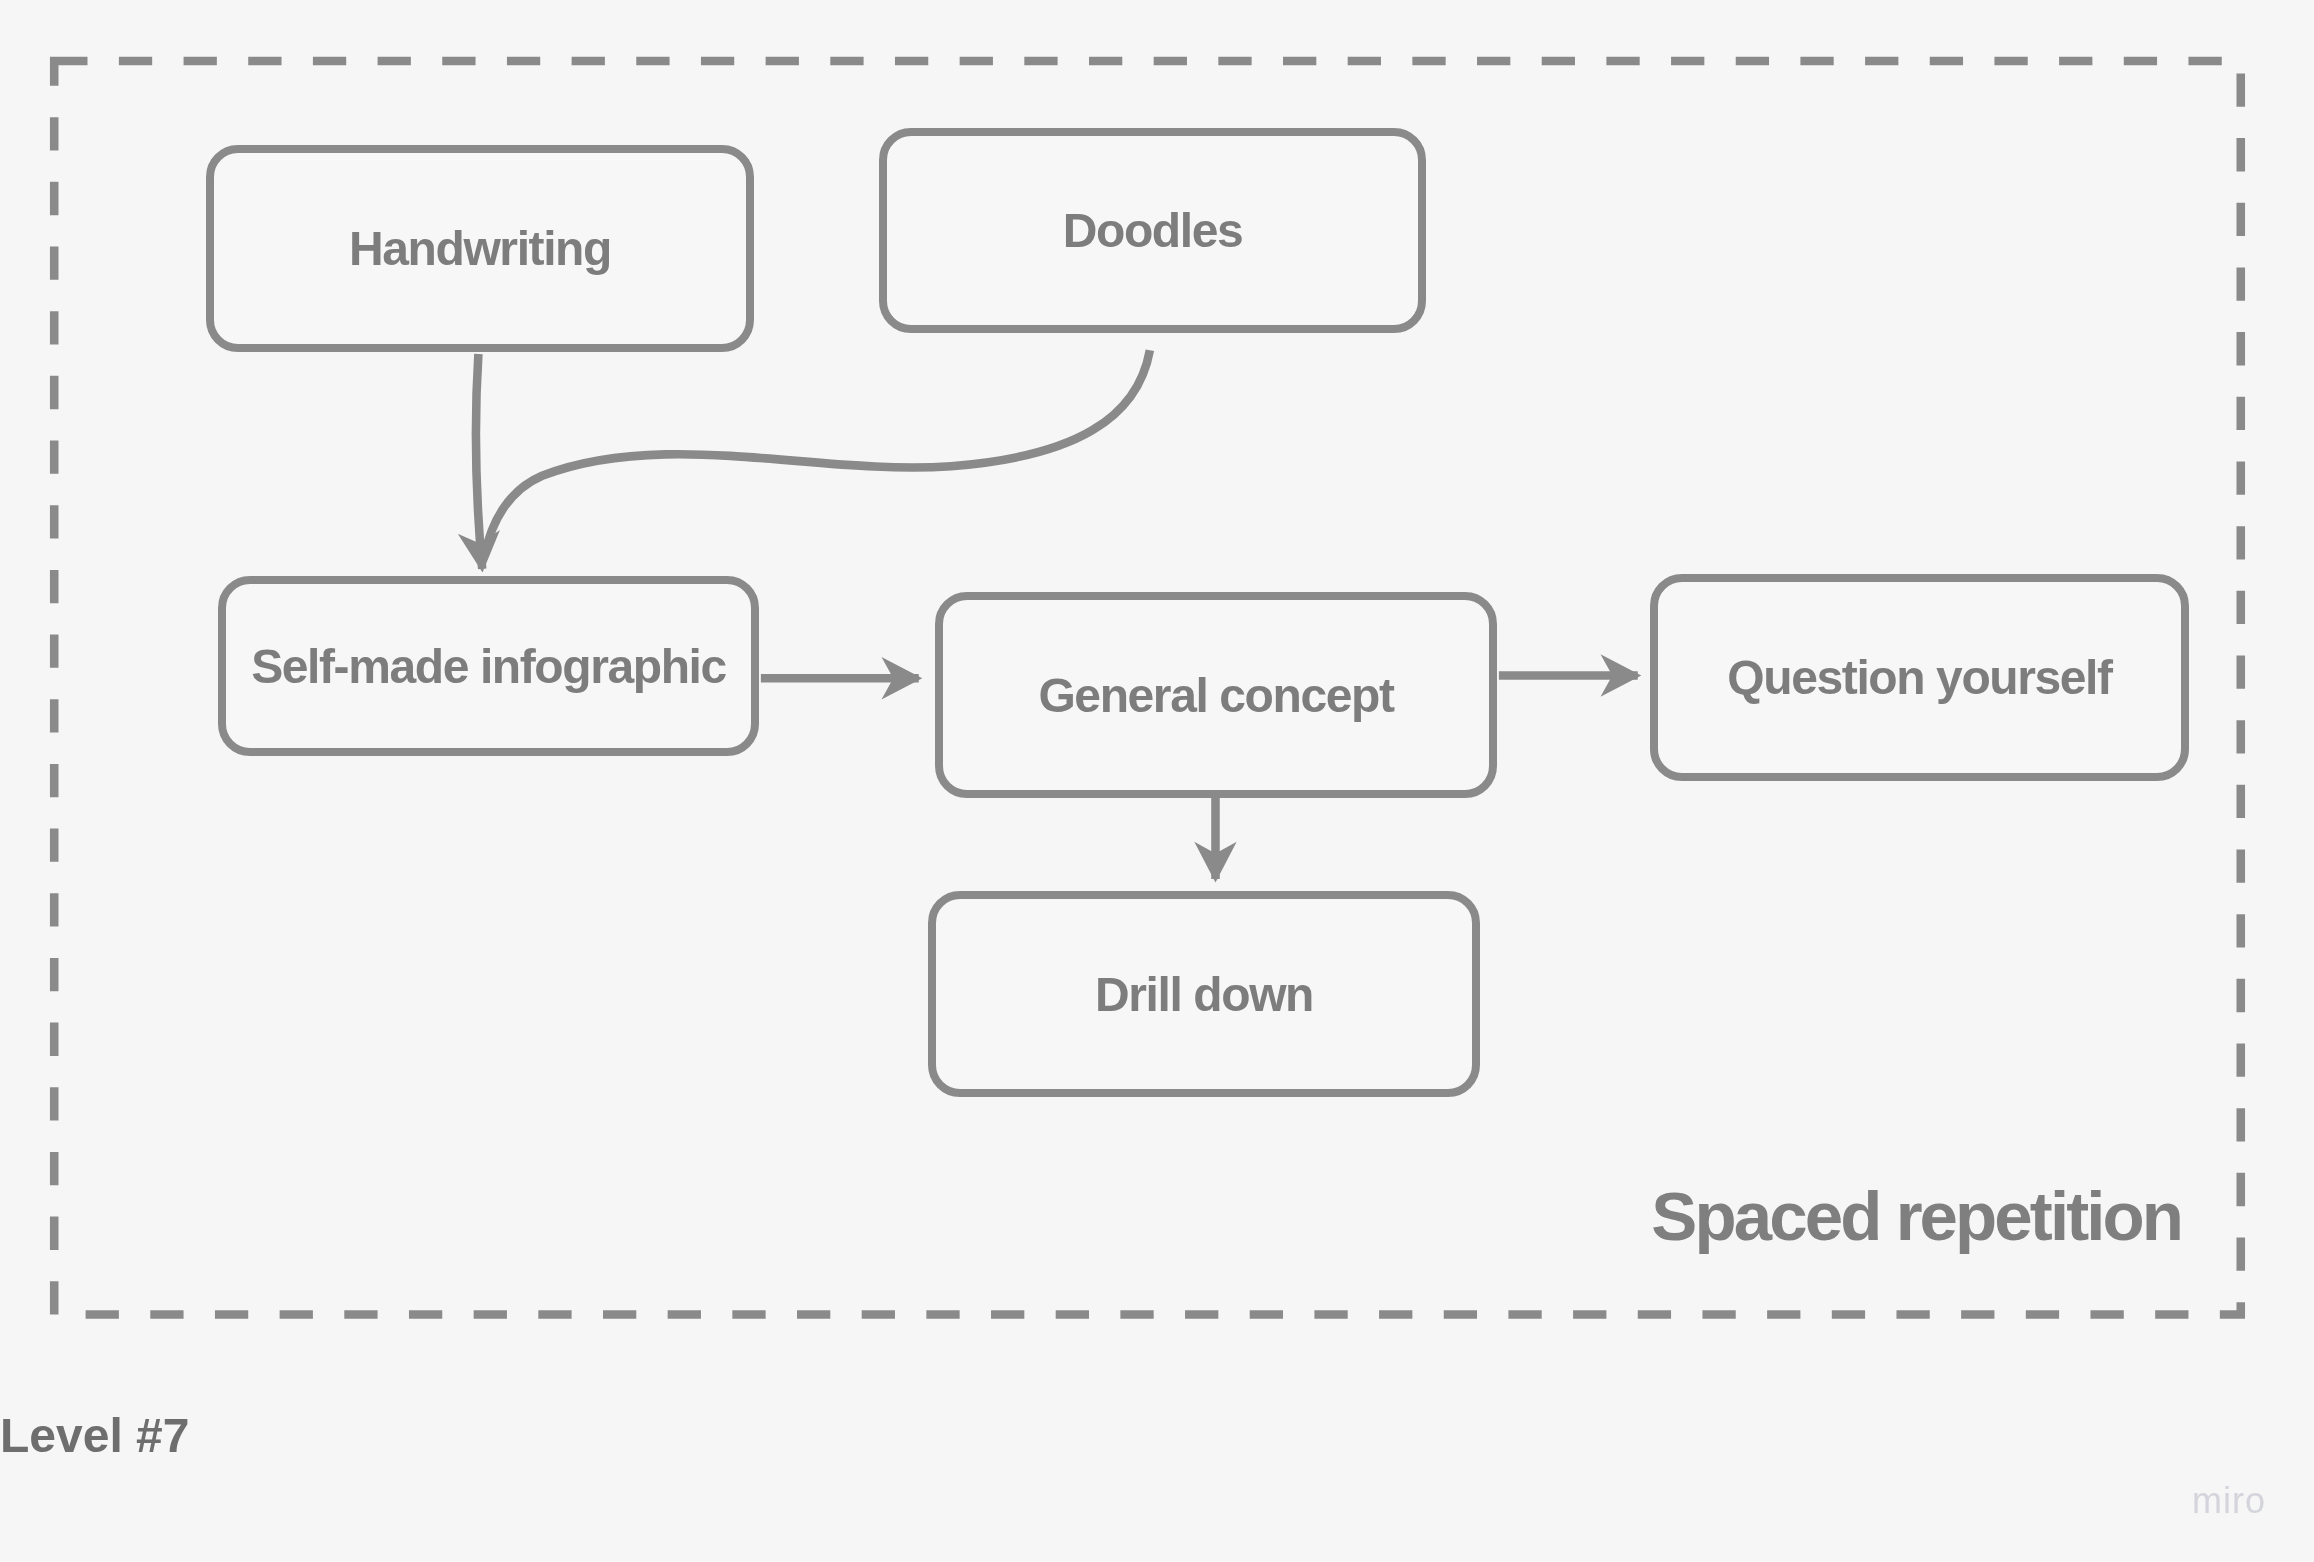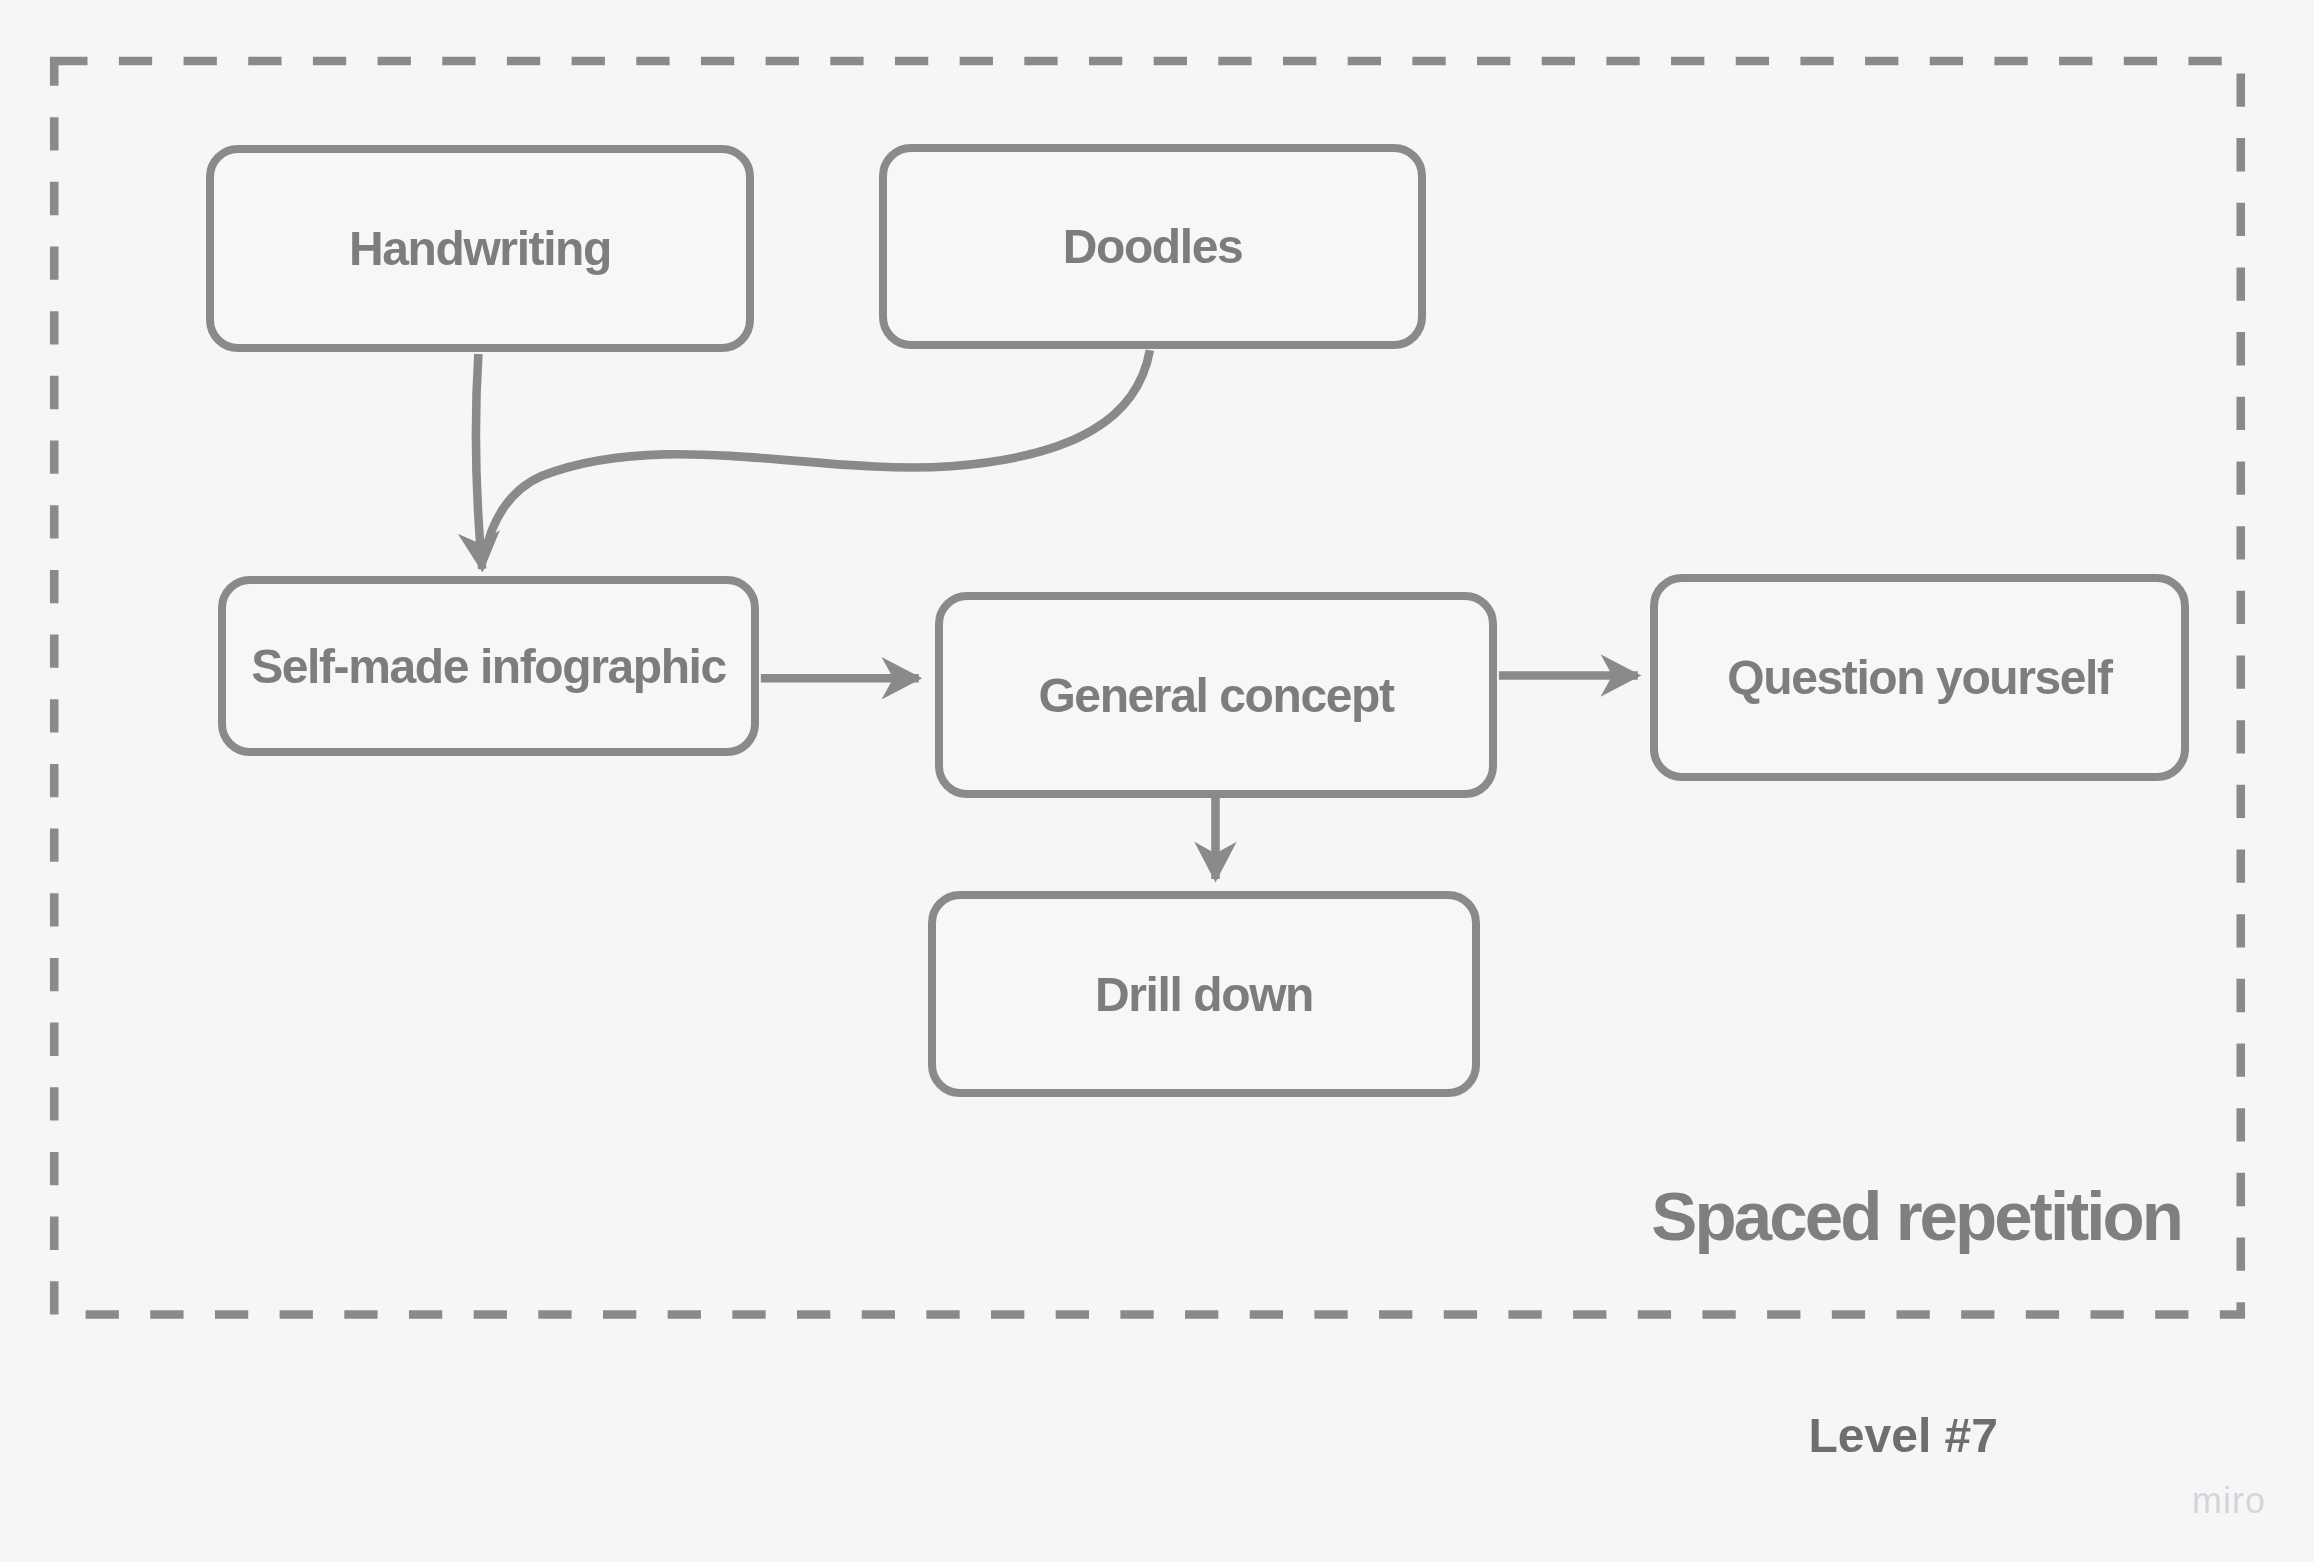--- a/index.html
+++ b/index.html
@@ -48,21 +48,21 @@
     font-weight: bold;
     color: #7f7f7f;
     letter-spacing: -2.9px;
     white-space: nowrap;
   }
   #caption {
     position: absolute;
     left: 0;
     top: 1408px;
     width: 1998px;
-    text-align: right;
+    text-align: left;
     color: #6e6e6e;
     font-weight: bold;
   }
   #caption .line1 {
     font-size: 48px;
     margin-bottom: 15px;
   }
   #caption .line2 {
     font-size: 51px;
     letter-spacing: -1px;
@@ -102,21 +102,21 @@
 
     <path d="M 1576 710 L 1722 710" fill="none" stroke="#8a8a8a" stroke-width="9" marker-end="url(#arrowhead)"></path>
 
     <path d="M 1278 820 L 1278 924" fill="none" stroke="#8a8a8a" stroke-width="9" marker-end="url(#arrowhead)"></path>
   </svg>
 
   <div class="node" style="left:206px; top:145px; width:548px; height:207px;">
     <span class="label">Handwriting</span>
   </div>
 
-  <div class="node" style="left:879px; top:144px; width:547px; height:205px;">
+  <div class="node" style="left:879px; top:128px; width:547px; height:205px;">
     <span class="label">Doodles</span>
   </div>
 
   <div class="node" style="left:218px; top:576px; width:541px; height:180px;">
     <span class="label">Self-made infographic</span>
   </div>
 
   <div class="node" style="left:935px; top:592px; width:562px; height:206px;">
     <span class="label">General concept</span>
   </div>

